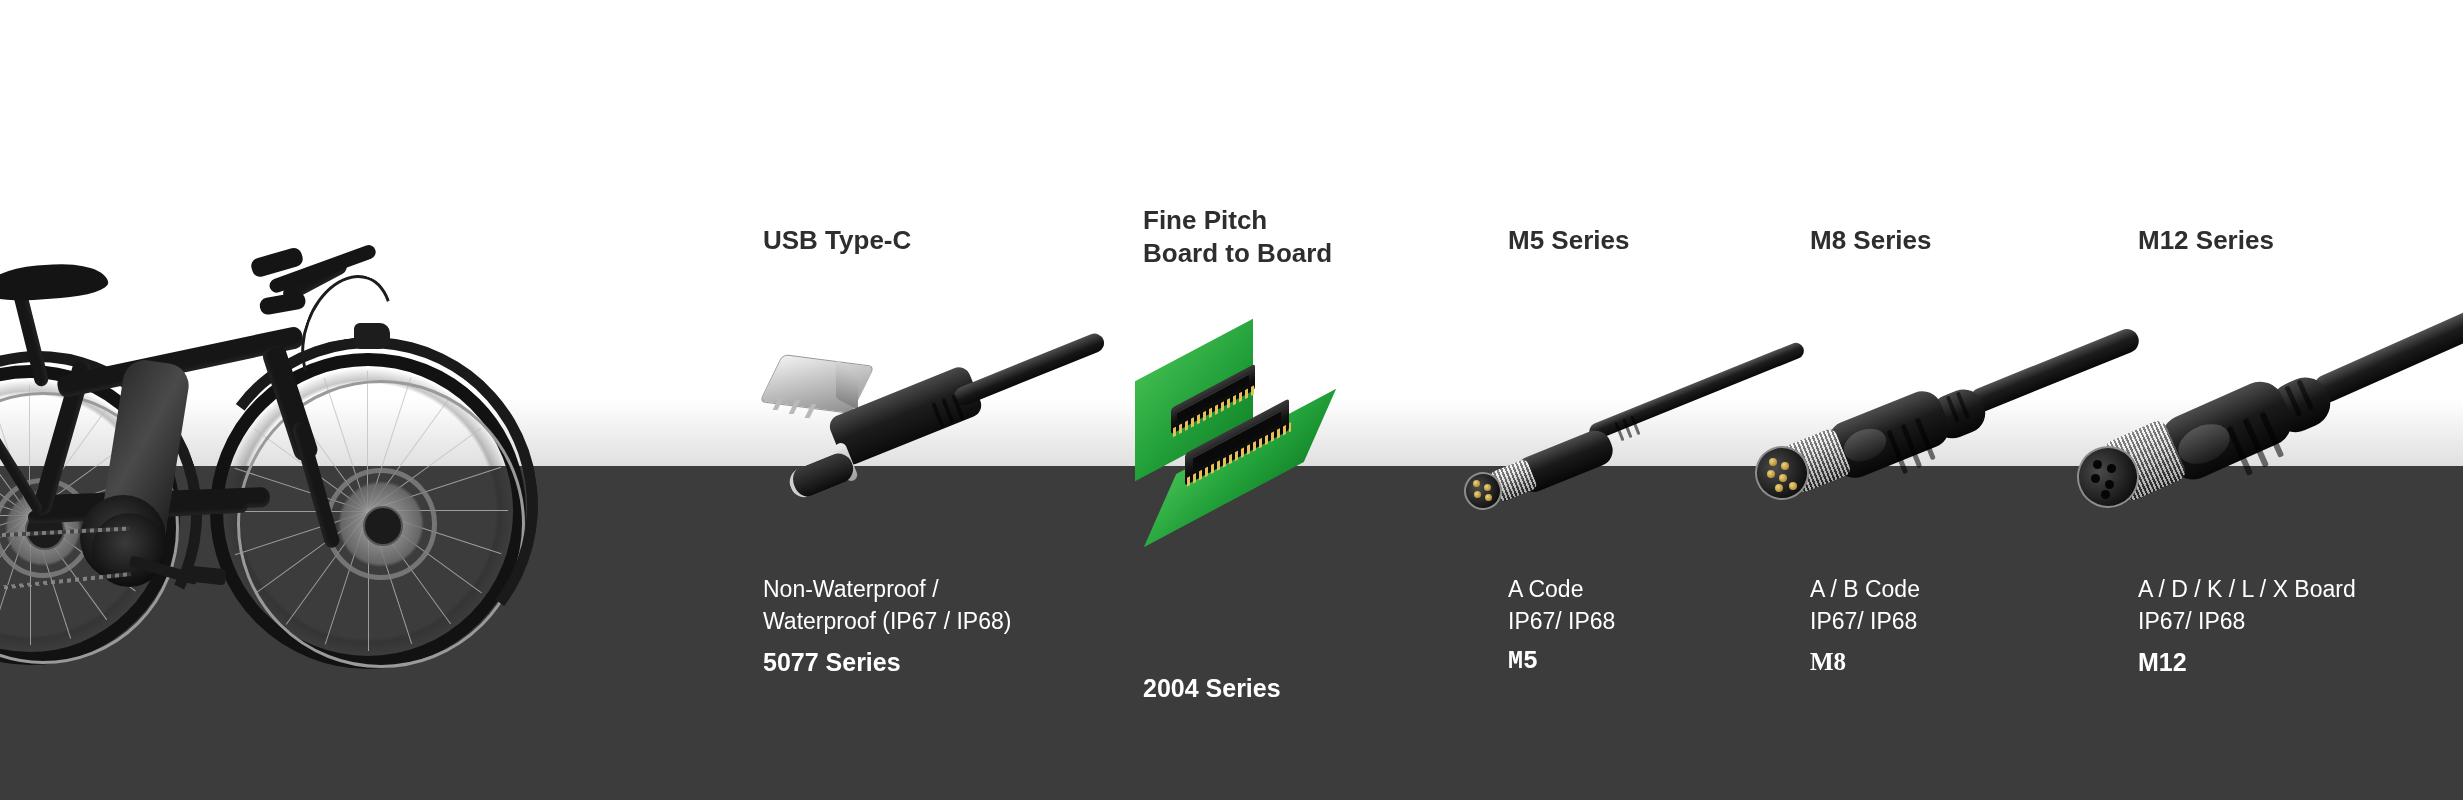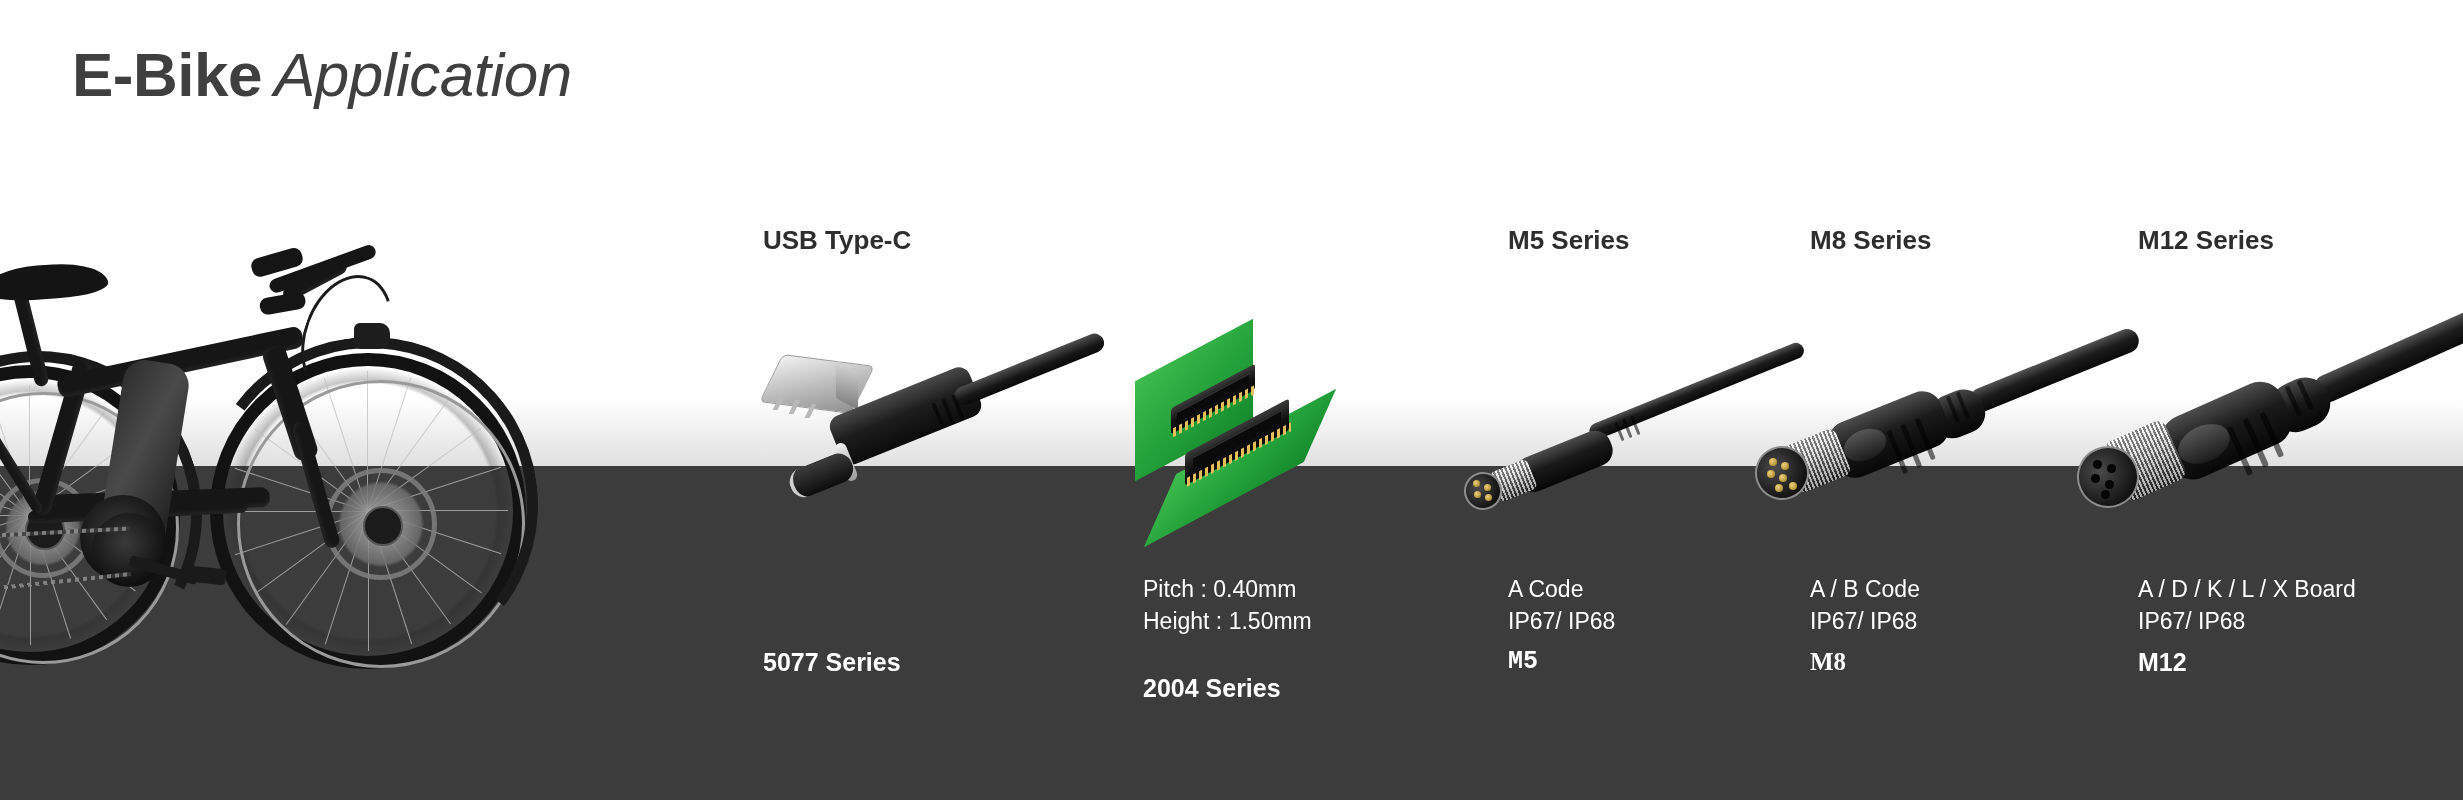--- a/index.html
+++ b/index.html
@@ -329,23 +329,20 @@
 </style>
 </head>
 <body>
 
 <div id="stage">
 
   <div class="band-white"></div>
   <div class="band-fade"></div>
   <div class="band-dark"></div>
 
-  <div class="title">
-    <span class="t-bold">E-Bike</span><span class="t-italic">Application</span>
-  </div>
 
   <div id="bike" class="art">
 
     <div class="bk bk-wheel" style="left:0px; top:200px; width:300px; height:300px;">
       <div class="spokes">
         <div class="spoke" style="height:130px; transform:rotate(0deg);"></div>
         <div class="spoke" style="height:130px; transform:rotate(18deg);"></div>
         <div class="spoke" style="height:130px; transform:rotate(36deg);"></div>
         <div class="spoke" style="height:130px; transform:rotate(54deg);"></div>
         <div class="spoke" style="height:130px; transform:rotate(72deg);"></div>
@@ -438,36 +435,38 @@
     <div class="usb-recep-pin" style="left:52px; top:70px;"></div>
     <div class="usb-recep-pin" style="left:68px; top:74px;"></div>
     <div class="usb-plug-body"></div>
     <div class="usb-plug-ring"></div>
     <div class="usb-plug-tip"></div>
     <div class="usb-cable"></div>
     <div class="usb-grip-line" style="left:196px; top:72px;"></div>
     <div class="usb-grip-line" style="left:206px; top:68px;"></div>
     <div class="usb-grip-line" style="left:216px; top:64px;"></div>
   </div>
+  <div class="col-caption" style="left:763px; top:573px;">Non-Waterproof /
+Waterproof (IP67 / IP68)</div>
   <div class="col-series" style="left:763px; top:646px;">5077 Series</div>
 
+  <div class="col-head" style="left:1143px; top:204px;">Fine Pitch
+Board to Board</div>
   <div id="btb" class="art">
     <div class="pcb pcb-top"></div>
     <div class="pcb pcb-bottom"></div>
     <div class="conn-blk conn-top">
       <div class="conn-slot" style="left:6px; top:6px; right:6px; height:9px;"></div>
     </div>
     <div class="pins" style="left:48px; top:66px; width:84px; transform:skewY(-28deg);"></div>
     <div class="conn-blk conn-bot">
       <div class="conn-slot" style="left:8px; top:7px; right:8px; height:12px;"></div>
     </div>
     <div class="pins" style="left:62px; top:110px; width:104px; transform:skewY(-28deg);"></div>
   </div>
-  <div class="col-caption" style="left:1143px; top:573px;">Pitch : 0.40mm
-Height : 1.50mm</div>
   <div class="col-series" style="left:1143px; top:672px;">2004 Series</div>
 
   <div class="col-head" style="left:1508px; top:224px;">M5 Series</div>
   <div class="mconn" id="m5" style="left:1440px; top:300px; width:360px; height:230px;">
     <div class="m-cable" style="left:150px; top:126px; width:230px; height:16px; border-radius:8px; transform:rotate(-22deg);"></div>
     <div class="m-body" style="left:78px; top:162px; width:100px; height:36px; border-radius:16px; transform:rotate(-22deg);"></div>
     <div class="m-rib" style="left:178px; top:122px; width:3px; height:20px; transform:rotate(-22deg);"></div>
     <div class="m-rib" style="left:186px; top:119px; width:3px; height:20px; transform:rotate(-22deg);"></div>
     <div class="m-rib" style="left:194px; top:116px; width:3px; height:20px; transform:rotate(-22deg);"></div>
     <div class="m-knurl" style="left:55px; top:172px; width:40px; height:32px; border-radius:6px; transform:rotate(-22deg);"></div>

